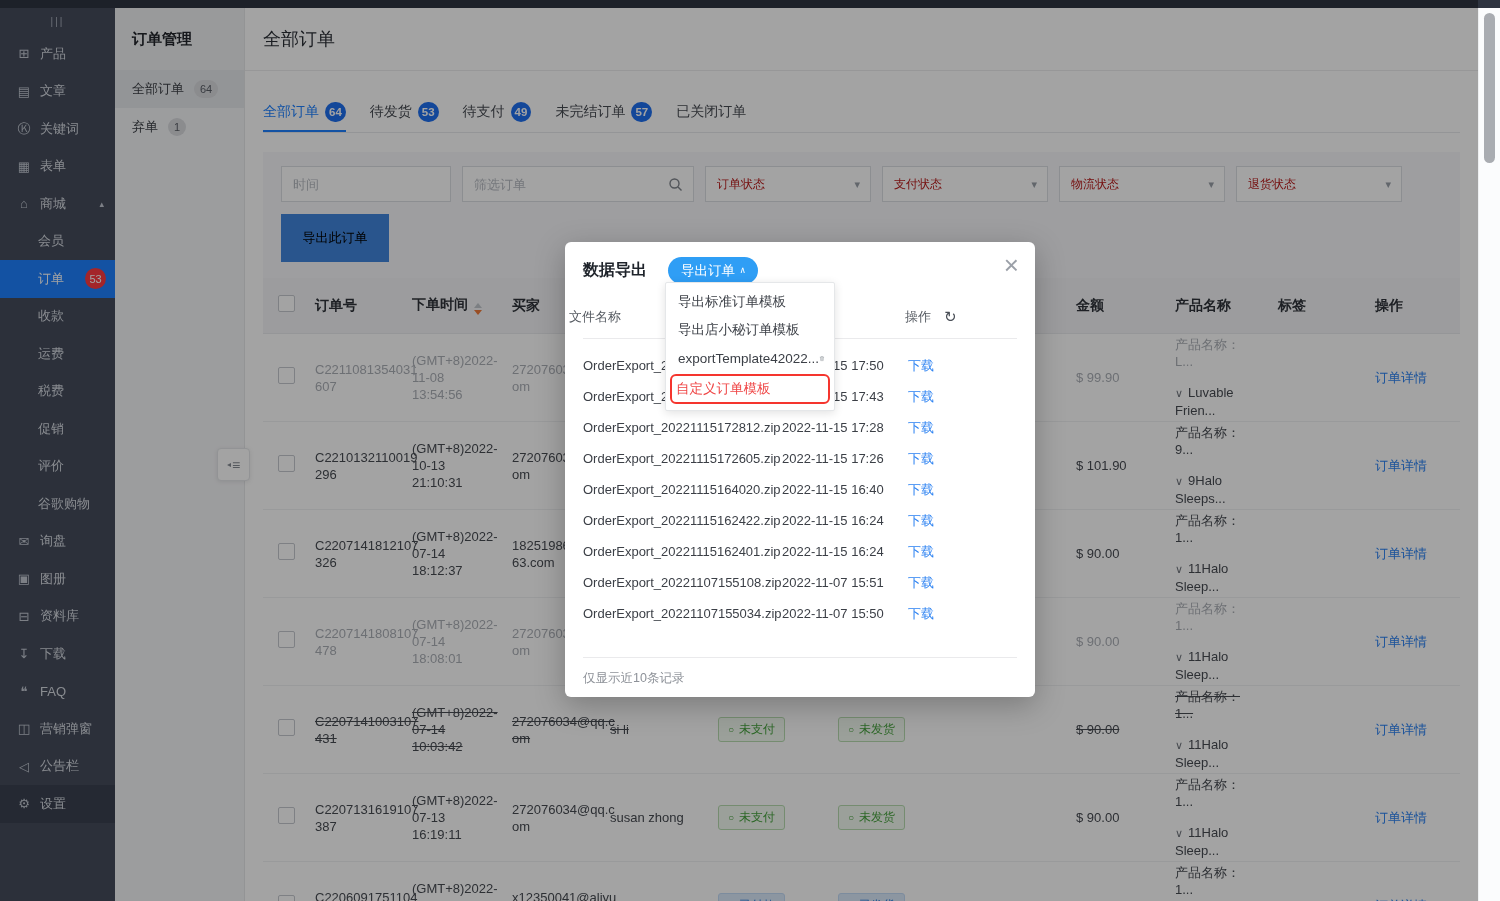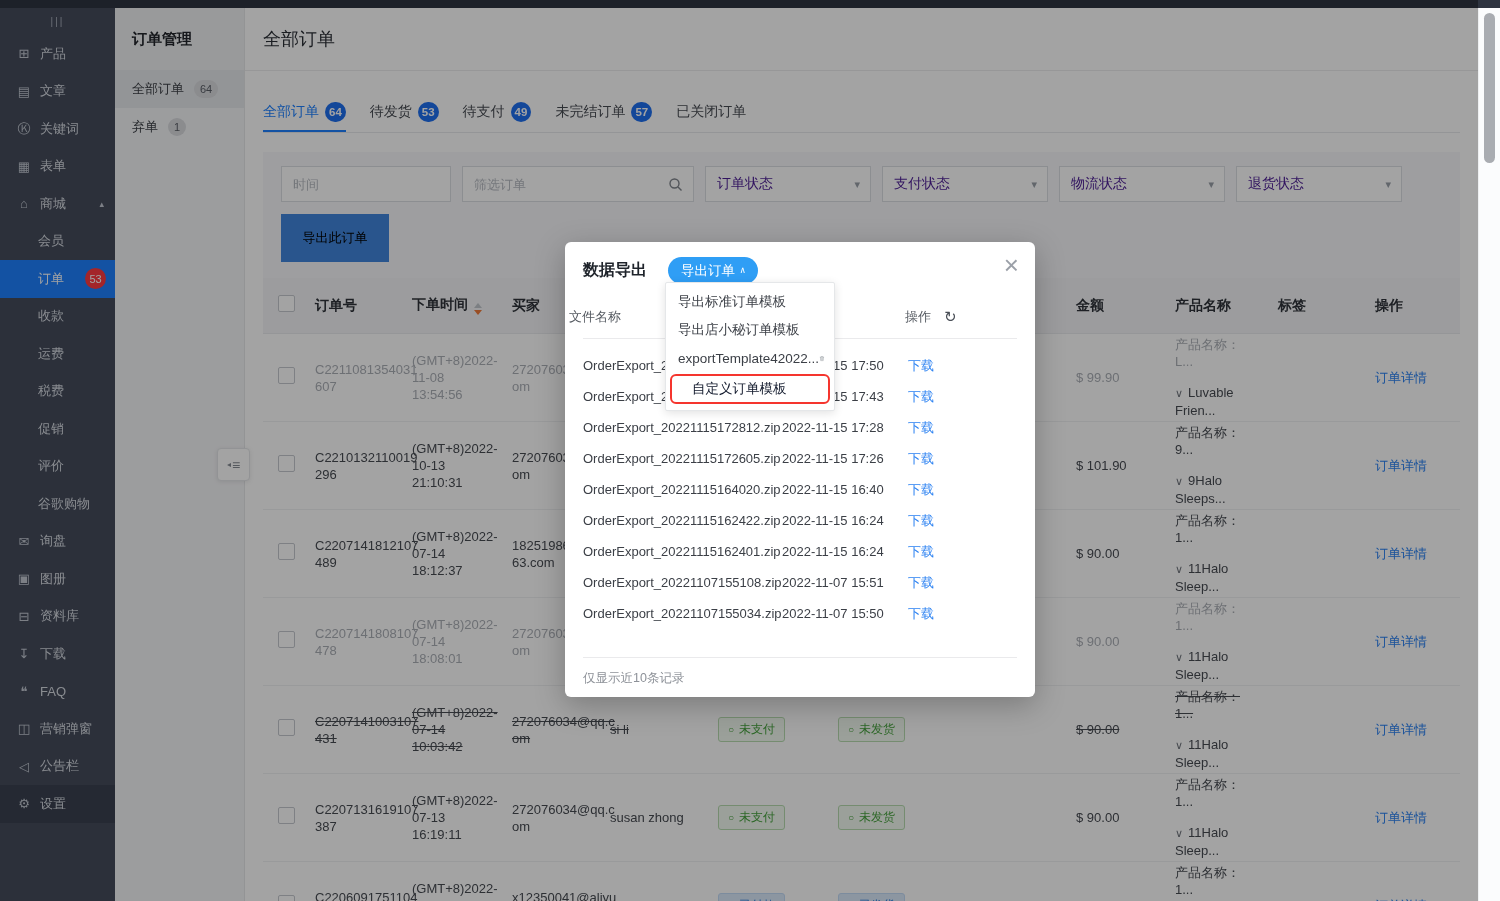--- a/index.html
+++ b/index.html
@@ -44,21 +44,21 @@
   .fcard{margin:19px 18px 0;background:#f7f8fa;padding:14px 18px 16px}
   .frow{display:flex;gap:11px}
   .finput{position:relative;background:#fff;border:1px solid #dcdfe3;height:36px;box-sizing:border-box}
   .finput input{border:none;outline:none;background:transparent;height:100%;width:100%;
                 padding:0 30px 0 11px;font-size:13px;color:#3c4046;font-family:inherit;box-sizing:border-box}
   input::placeholder{color:#b6bac1}
   .fsearch{width:232px}.ftime{width:170px}
   .fsearch svg{position:absolute;right:10px;top:10px}
   .fselect{width:166px;height:36px;background:#fff;border:1px solid #dcdfe3;box-sizing:border-box;display:flex;
            align-items:center;padding:0 11px;position:relative;cursor:pointer}
-  .fselect .ph{color:#4c1d95;font-size:14px}
+  .fselect .ph{color:#b91c1c;font-size:12px}
   .fselect .arr{position:absolute;right:10px;color:#9aa0a8;font-size:11px}
   .export-btn{margin-top:12px;width:108px;height:48px;background:#4186dd;color:#000000;border:none;font-size:13px;
               cursor:pointer;font-family:inherit}
 
   .tablewrap{margin:0 18px}
   .thead,.trow{display:grid;grid-template-columns:38px 97px 100px 98px 108px 120px 120px 106px 100px 103px 97px 110px;
                align-items:center}
   .thead{height:55px;background:#f4f5f7;font-weight:bold;font-size:14px;color:#2f333a;border-bottom:1px solid #e9ebee}
   .trow{min-height:87px;border-bottom:1px solid #f0f1f3;font-size:13px;color:#474b52}
   .tc{padding-left:14px;box-sizing:border-box;line-height:17px}
@@ -108,21 +108,21 @@
   .m-date{width:126px}
   .m-dl{color:#2c82f2;cursor:pointer;text-decoration:none}
   .m-div2{margin-top:28px}
   .m-footer{padding:12px 18px;font-size:12.5px;color:#8d9198}
 
   .dropdown{position:absolute;left:100px;top:40px;width:170px;background:#fff;border:1px solid #e5e7e9;border-radius:2px;
             box-shadow:0 2px 10px rgba(0,0,0,.12);padding:5px 0;z-index:5;box-sizing:border-box}
   .dd-item{height:28px;display:flex;align-items:center;padding:0 12px;font-size:13.5px;color:#3b3f46;cursor:pointer;white-space:nowrap}
   .dd-flex{justify-content:space-between;padding-right:9px}
   .dd-hl{margin:2px 4px 1px;border:2px solid #f5352e;border-radius:6px}
-  .dd-hl .dd-item{height:26px;padding:0 20px;color:#0f172a}
+  .dd-hl .dd-item{height:26px;padding:0 4px;color:#ef4444}
 
   .scrolltrack{position:absolute;right:0;top:8px;width:22px;bottom:0;background:#fbfcfd;border-left:1px solid #edeff1;z-index:40;box-sizing:border-box}
   .scrollthumb{position:absolute;left:5px;top:5px;width:11px;height:150px;background:#a9acb1;border-radius:6px;cursor:pointer}
 </style>
 </head>
 <body>
 
 <div class="topstrip"></div>
 
 <aside class="sidebar">
@@ -360,21 +360,21 @@
           <div class="plabel g s">产品名称：9...</div>
           <div class="pname"><span class="chev">∨</span><span>9Halo Sleeps...</span></div>
         </div>
         <div class="tc pp"></div>
         <div class="tc pp"><a class="detail-link">订单详情</a></div>
       </div>
       <div class="trow">
         <div class="tc c0"><span class="cbx"></span></div>
         <div class="tc">
           <div class="g s">C2207141812107</div>
-          <div class="g s">489</div>
+          <div class="g s">326</div>
         </div>
         <div class="tc">
           <div class="g s">(GMT+8)2022-</div>
           <div class="g s">07-14 18:12:37</div>
         </div>
         <div class="tc">
           <div class="g s">182519867</div>
           <div class="g s">63.com</div>
         </div>
         <div class="tc g s"></div>

